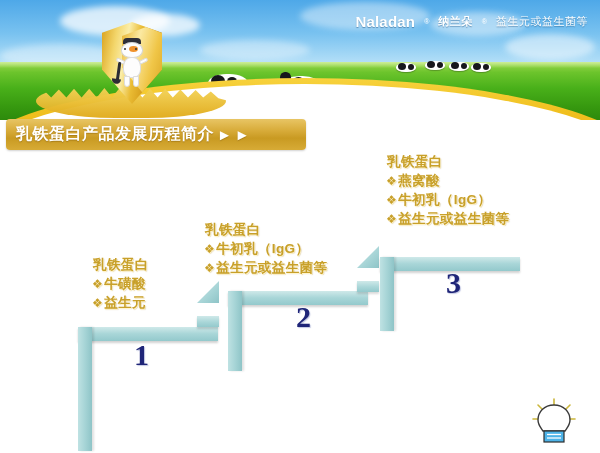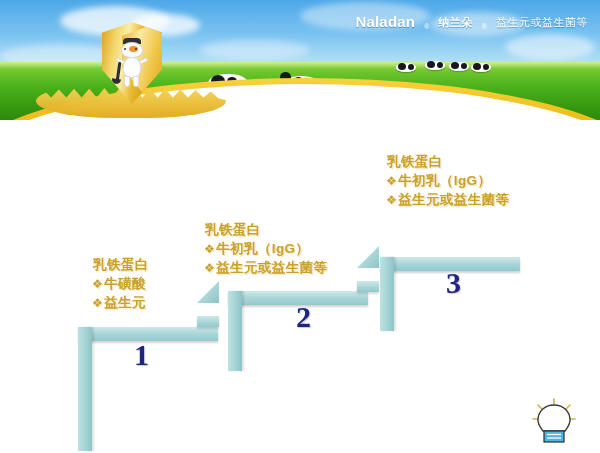--- a/index.html
+++ b/index.html
@@ -91,21 +91,21 @@
   }
   .swoosh-white {
     position: absolute; left: -40px; top: 84px; width: 690px; height: 90px;
     border-radius: 50% / 100% 100% 0 0;
     background: #ffffff;
   }
 
   
   .brand {
     position: absolute; right: 12px; top: 13px;
-    display: flex; align-items: flex-end; gap: 9px;
+    display: flex; align-items: center; gap: 9px;
     color: #ffffff; white-space: nowrap; margin-left: 16px;
   }
   .brand-latin {
     font-size: 15px; font-weight: bold; letter-spacing: .2px;
     text-shadow: 0 1px 1px rgba(0,60,110,.45);
     font-family: "Liberation Sans", sans-serif;
   }
   .brand-sup { font-size: 7px; vertical-align: super; }
   .brand-cn {
     font-size: 11px; font-weight: bold; letter-spacing: .5px;
@@ -309,20 +309,24 @@
         <div class="m-eye r"></div>
       <div class="m-body"></div>
       <div class="m-arm l"></div>
         <div class="m-arm r"></div>
       <div class="m-leg l"></div>
         <div class="m-leg r"></div>
       <div class="m-stick"></div>
     </div>
   </div>
 
+  <div class="title-banner">
+    <span class="title-text">乳铁蛋白产品发展历程简介</span>
+    <span class="title-arrows">►►</span>
+  </div>
 
   <div class="step">
     <div class="step-text" style="left:92px; top:255px;">
       <div class="step-line">
         <span class="bullet"></span><span>乳铁蛋白</span>
       </div>
       <div class="step-line">
         <span class="bullet">❖</span><span>牛磺酸</span>
       </div>
       <div class="step-line">
@@ -354,20 +358,23 @@
     <span class="step-num" style="left:296px; top:300px;">2</span>
   </div>
 
   <div class="tri" style="left:357px; top:246px;"></div>
   <div class="nub" style="left:357px; top:281px;"></div>
 
   <div class="step">
     <div class="step-text" style="left:386px; top:152px;">
       <div class="step-line">
         <span class="bullet"></span><span>乳铁蛋白</span>
+      </div>
+      <div class="step-line">
+        <span class="bullet">❖</span><span>燕窝酸</span>
       </div>
       <div class="step-line">
         <span class="bullet">❖</span><span>牛初乳（IgG）</span>
       </div>
       <div class="step-line">
         <span class="bullet">❖</span><span>益生元或益生菌等</span>
       </div>
     </div>
     <div class="tread" style="left:380px; top:257px; width:140px;"></div>
     <div class="riser" style="left:380px; top:257px; height:74px;"></div>

